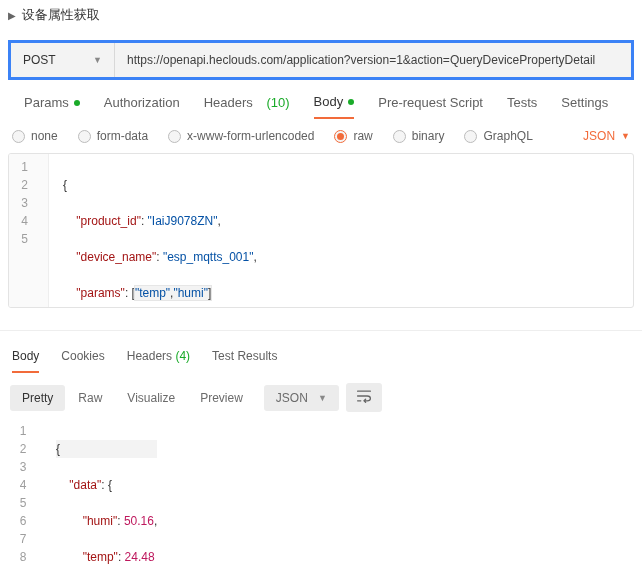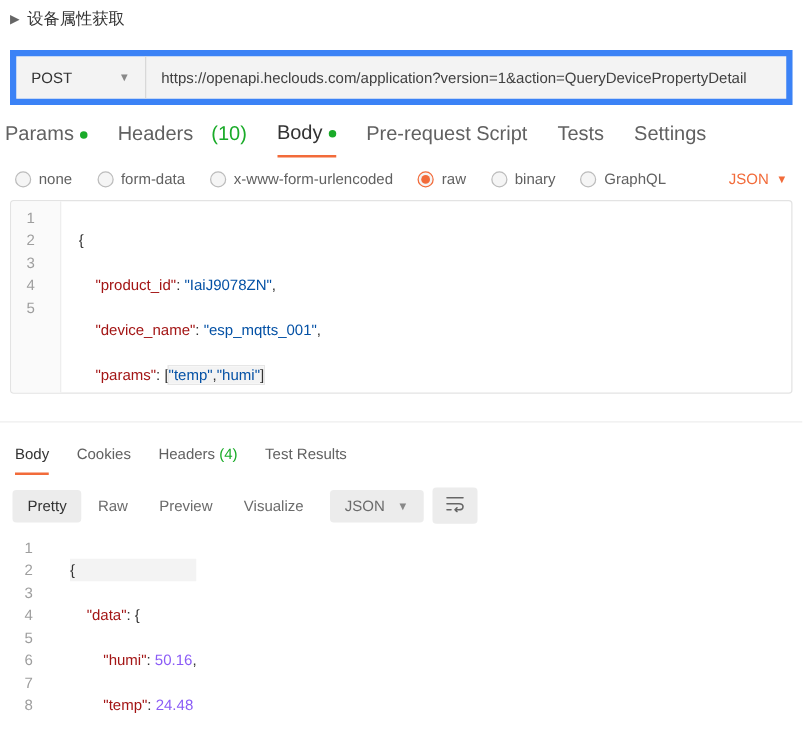--- a/index.html
+++ b/index.html
@@ -1,43 +1,43 @@
 <!DOCTYPE html>
 <html><head>
 <meta charset="utf-8">
 <style>
 * { box-sizing: border-box; margin: 0; padding: 0; font-family: Arial, "Helvetica Neue", Helvetica, sans-serif; }
 body { background: #fff; font-size: 12px; color: #555; width: 642px; }
 .section-header { display: flex; align-items: center; padding: 6px 8px; font-size: 13px; color: #333; }
 .section-header .tri { font-size: 10px; margin-right: 6px; color: #666; }
-.req-bar { display: flex; margin: 10px 8px 0 8px; border: 5px solid #3b82f6; background: #f3f3f3; }
+.req-bar { display: flex; margin: 10px 8px 0 8px; border: 3px solid #3b82f6; background: #f3f3f3; }
 .method { display: flex; align-items: center; justify-content: space-between; width: 104px; padding: 10px 12px; color: #333; border-right: 1px solid #d8d8d8; }
 .method .caret { font-size: 9px; color: #888; }
 .url { flex: 1; padding: 10px 12px; color: #404040; font-size: 12px; white-space: nowrap; overflow: hidden; }
-.tabs { display: flex; gap: 24px; padding: 14px 12px 0 4px; font-size: 16px; color: #616161; align-items: center; }
+.tabs { display: flex; gap: 24px; padding: 14px 12px 0 24px; font-size: 13px; color: #616161; align-items: center; }
 .tab { padding-bottom: 8px; display: flex; align-items: center; gap: 5px; }
 .tab.active { color: #333; border-bottom: 2px solid #f26b3a; }
 .dot { width: 6px; height: 6px; border-radius: 50%; background: #1aab29; display: inline-block; }
 .count { color: #1aab29; }
 .subtabs { display: flex; align-items: center; gap: 20px; padding: 10px 12px; color: #616161; font-size: 12px; }
 .radio { display: flex; align-items: flex-end; gap: 6px; }
 .radio .circ { width: 13px; height: 13px; border-radius: 50%; border: 1px solid #bcbcbc; background: #f5f5f5; display: inline-block; position: relative; }
 .radio.sel .circ { border-color: #f26b3a; }
 .radio.sel .circ::after { content: ""; position: absolute; width: 7px; height: 7px; background: #f26b3a; border-radius: 50%; top: 2px; left: 2px; }
 .spacer { flex: 1; }
 .fmt { color: #f26b3a; display: flex; align-items: center; gap: 6px; }
 .fmt .caret { color: #f26b3a; font-size: 9px; }
 .editor { border: 1px solid #e3e3e3; border-radius: 3px; margin: 0 8px; height: 155px; overflow: hidden; font-family: Consolas, Menlo, monospace; font-size: 12px; background: #fff; }
 .gutter { width: 40px; background: #fafafa; text-align: center; color: #9e9e9e; border-right: 1px solid #eee; user-select: none; padding: 4px 8px 4px 0; line-height: 18px; }
 .codewrap { display: flex; }
 .code { padding: 4px 0 4px 14px; line-height: 18px; white-space: pre; }
 .code .current { background: #f3f3f3; box-shadow: 0 0 0 1px #e6e6e6; }
 .k { color: #a31515; }
 .s { color: #0451a5; }
-.n { color: #8b5cf6; text-align: center; }
+.n { color: #be185d; text-align: center; }
 .p { color: #333; }
 .resp-tabs { display: flex; gap: 22px; padding: 18px 12px 0 12px; font-size: 12px; color: #616161; border-top: 1px solid #eee; margin-top: 22px; }
 .resp-tab { padding-bottom: 8px; }
 .resp-tab.active { color: #333; border-bottom: 2px solid #f26b3a; }
 .resp-toolbar { display: flex; align-items: center; gap: 1px; padding: 10px 10px 6px 10px; font-size: 12px; color: #6b6b6b; }
 .resp-toolbar .btn { padding: 6px 12px; border-radius: 3px; }
 .resp-toolbar .btn.active { background: #ececec; color: #333; }
 .resp-toolbar .sel { background: #ececec; padding: 6px 12px; display: flex; align-items: center; gap: 10px; margin-left: 8px; border-radius: 3px; }
 .resp-toolbar .iconbtn { background: #ececec; padding: 6px 10px; margin-left: 6px; border-radius: 3px; font-size: 13px; }
 .resp-editor { margin: 0 8px 8px 8px; font-family: Consolas, Menlo, monospace; font-size: 12px; background: #fff; }
@@ -60,20 +60,21 @@
     <span class="caret">▼</span>
   </div>
   <div class="url">https://openapi.heclouds.com/application?version=1&amp;action=QueryDevicePropertyDetail</div>
 </div>
 
 <div class="tabs">
   <div class="tab">
       <span>Params</span>
       <span class="dot"></span>
     </div>
+  <div class="tab">Authorization</div>
   <div class="tab"><span>Headers</span>&nbsp;<span class="count">(10)</span></div>
   <div class="tab active">
       <span>Body</span>
       <span class="dot"></span>
     </div>
   <div class="tab">Pre-request Script</div>
   <div class="tab">Tests</div>
   <div class="tab">Settings</div>
 </div>
 
@@ -131,22 +132,22 @@
 <div class="resp-tabs">
   <div class="resp-tab active">Body</div>
   <div class="resp-tab">Cookies</div>
   <div class="resp-tab"><span>Headers</span>&nbsp;<span class="count">(4)</span></div>
   <div class="resp-tab">Test Results</div>
 </div>
 
 <div class="resp-toolbar">
   <div class="btn active">Pretty</div>
   <div class="btn">Raw</div>
+  <div class="btn">Visualize</div>
   <div class="btn">Preview</div>
-  <div class="btn">Visualize</div>
   <div class="sel">
       <span>JSON</span>
       <span class="caret" style="font-size:9px;color:#888">▼</span>
     </div>
   <div class="iconbtn">
     <svg class="wrap-icon" viewBox="0 0 20 16">
       <path d="M2 2 H18 M2 8 H14 Q18 8 18 11 Q18 14 14 14 H10 M10 14 L12 12 M10 14 L12 16 M2 14 H6" stroke="#666" stroke-width="1.6" fill="none" stroke-linecap="round"></path>
     </svg>
   </div>
 </div>

